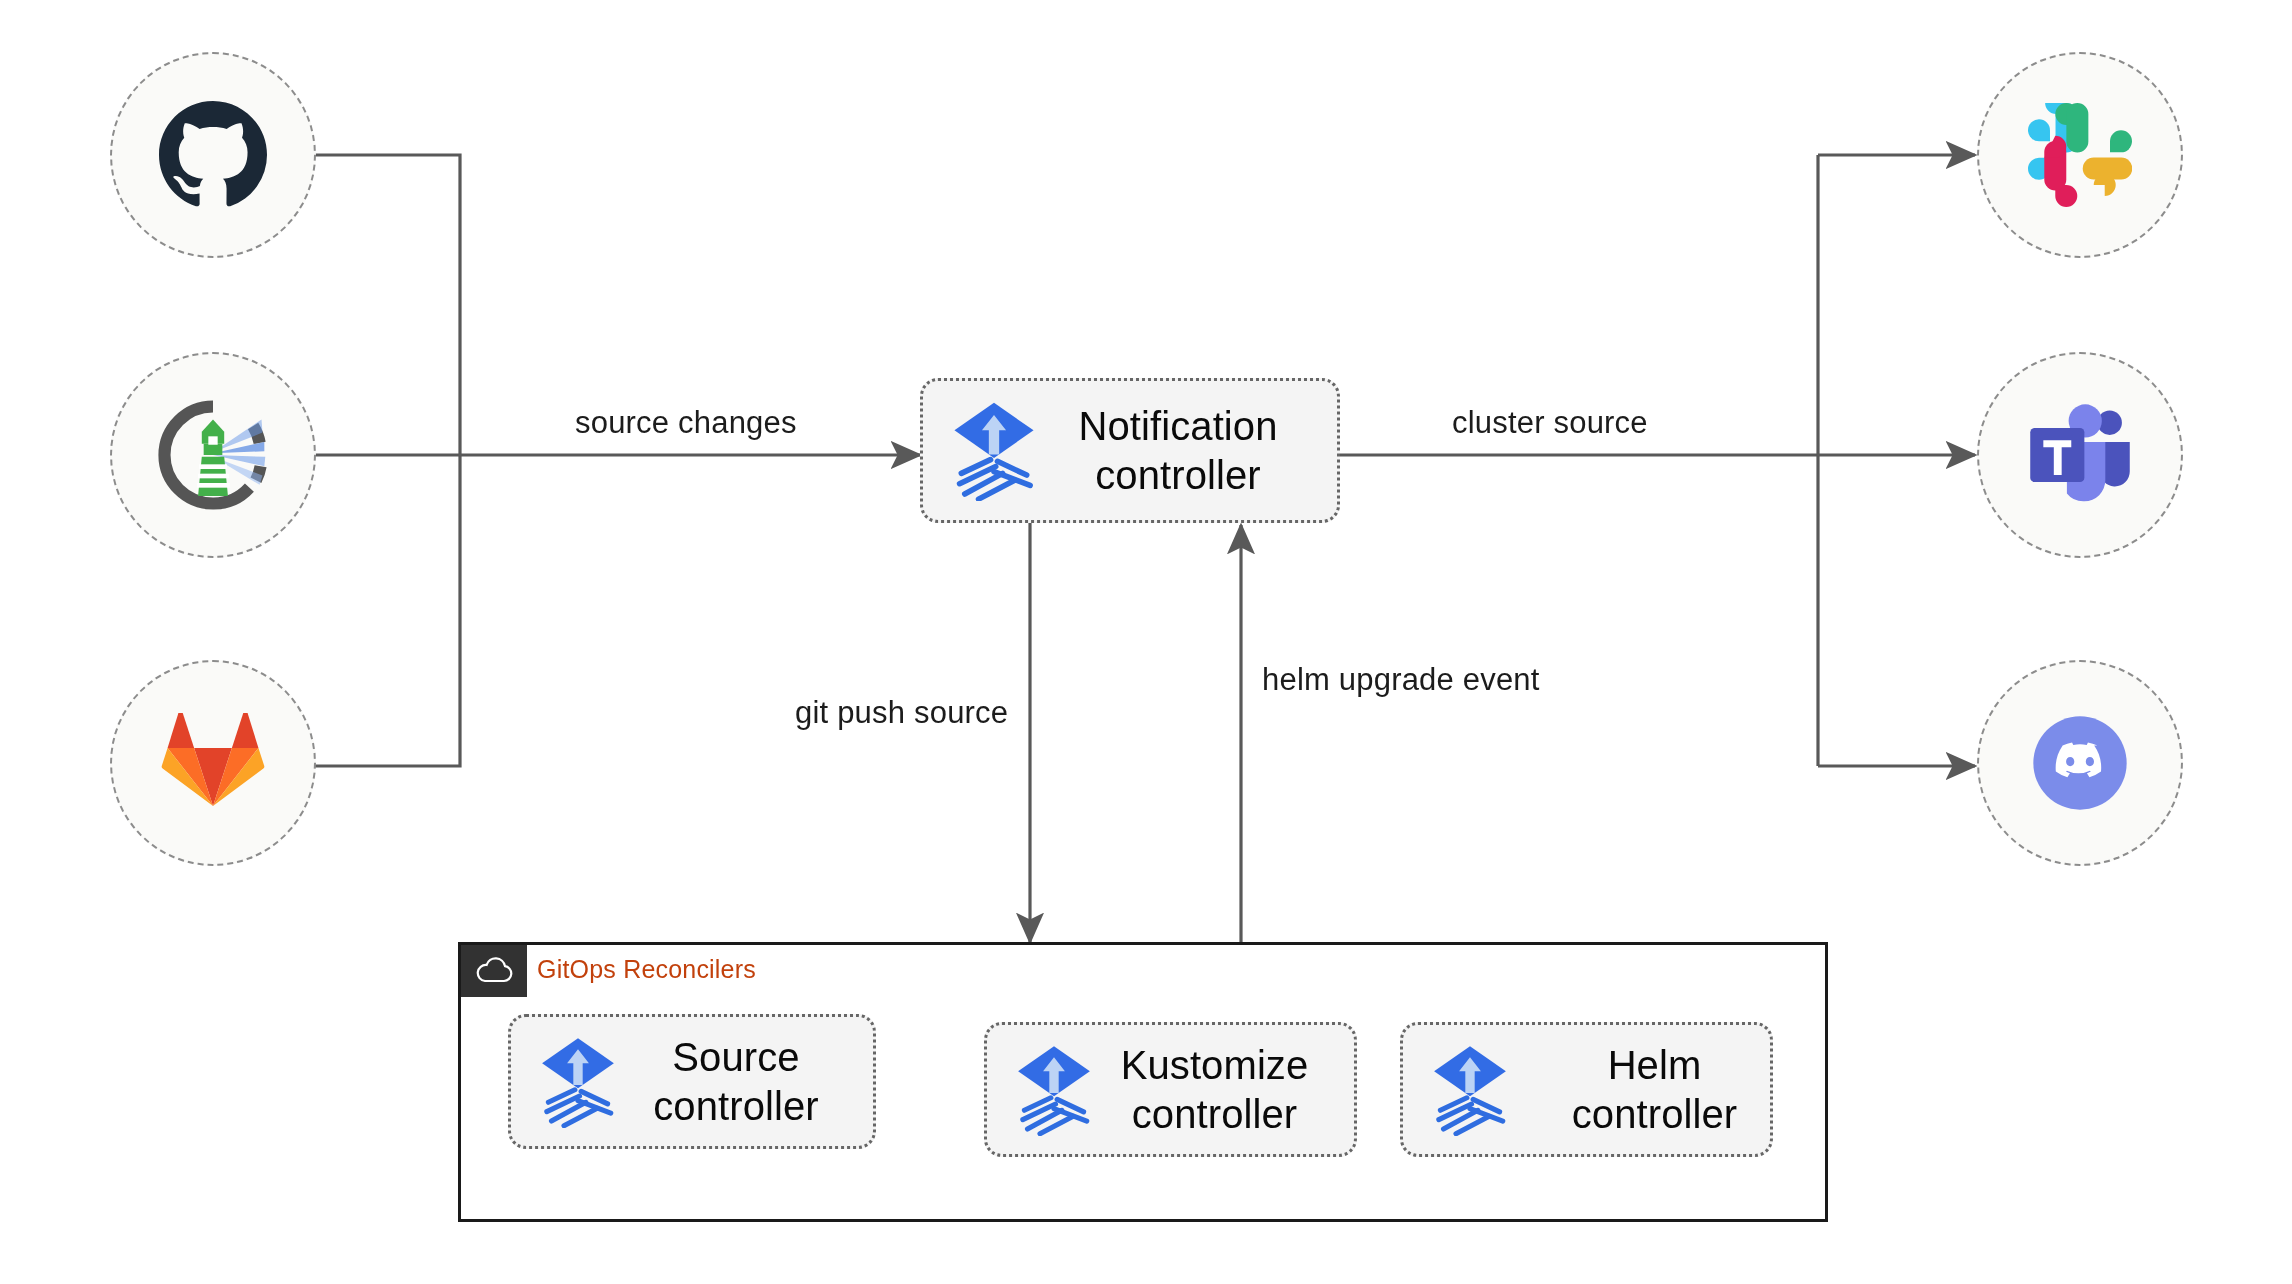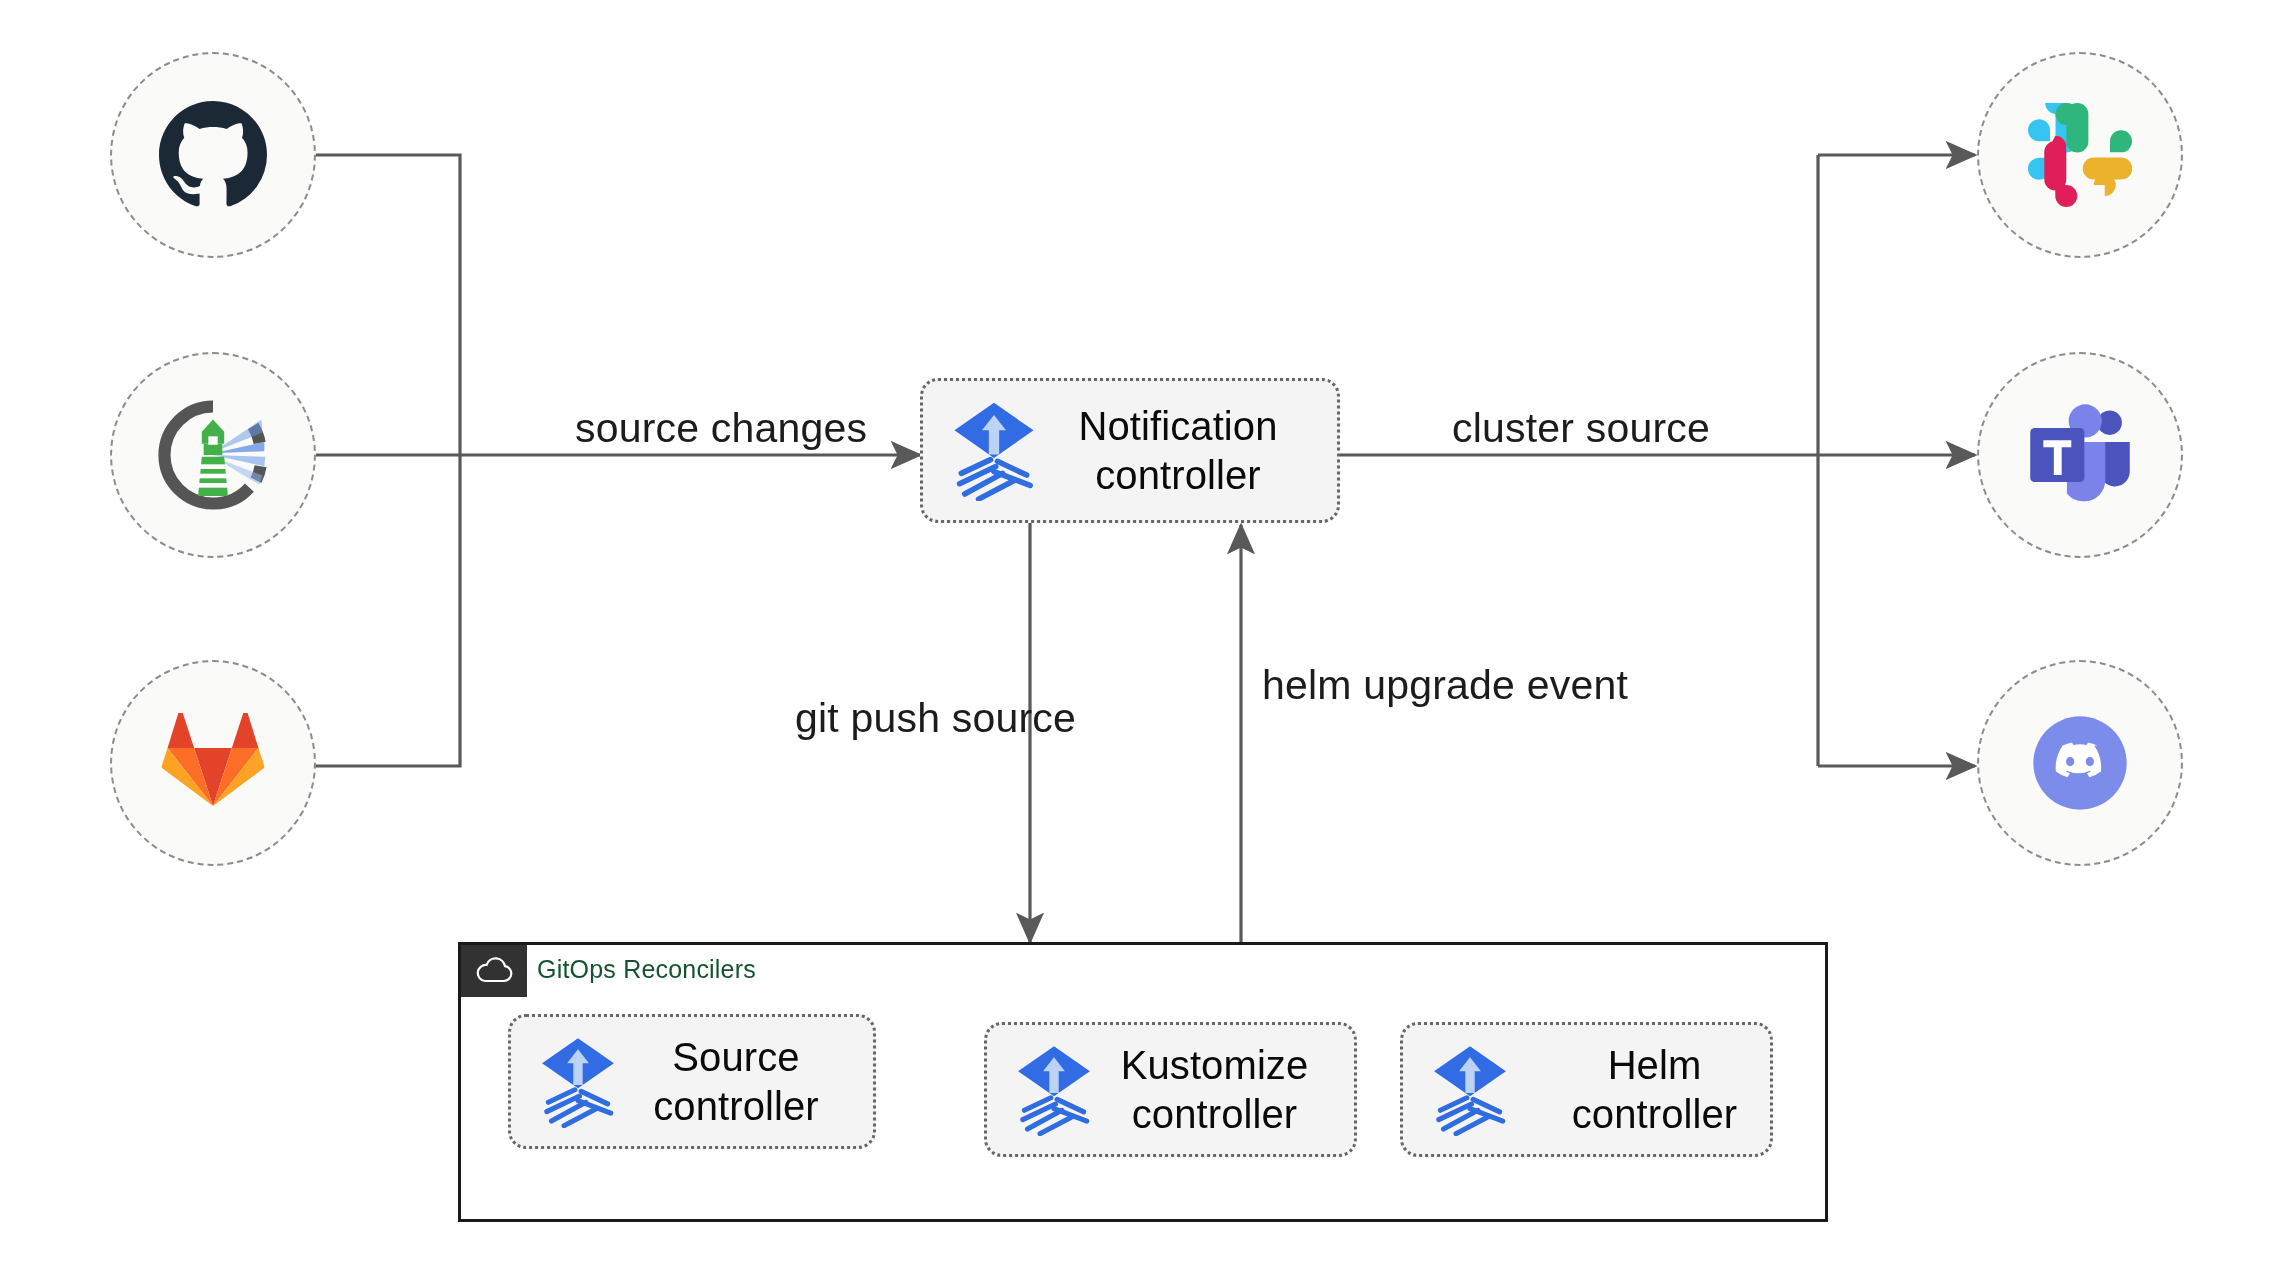--- a/index.html
+++ b/index.html
@@ -76,35 +76,35 @@
     background: #323232;
     display: flex;
     align-items: center;
     justify-content: center;
   }
   .group-title {
     position: absolute;
     left: 76px;
     top: 10px;
     font-size: 25px;
-    color: #14532d;
+    color: #c2410c;
     letter-spacing: 0.2px;
   }
   
   .edge-svg {
     position: absolute;
     left: 0;
     top: 0;
     width: 2292px;
     height: 1284px;
     pointer-events: none;
   }
   .edge-label {
     position: absolute;
-    font-size: 41px;
+    font-size: 31px;
     color: #1c1c1c;
     white-space: nowrap;
     letter-spacing: 0.2px;
   }
 </style>
 </head>
 <body>
 
 <div id="canvas">
 

